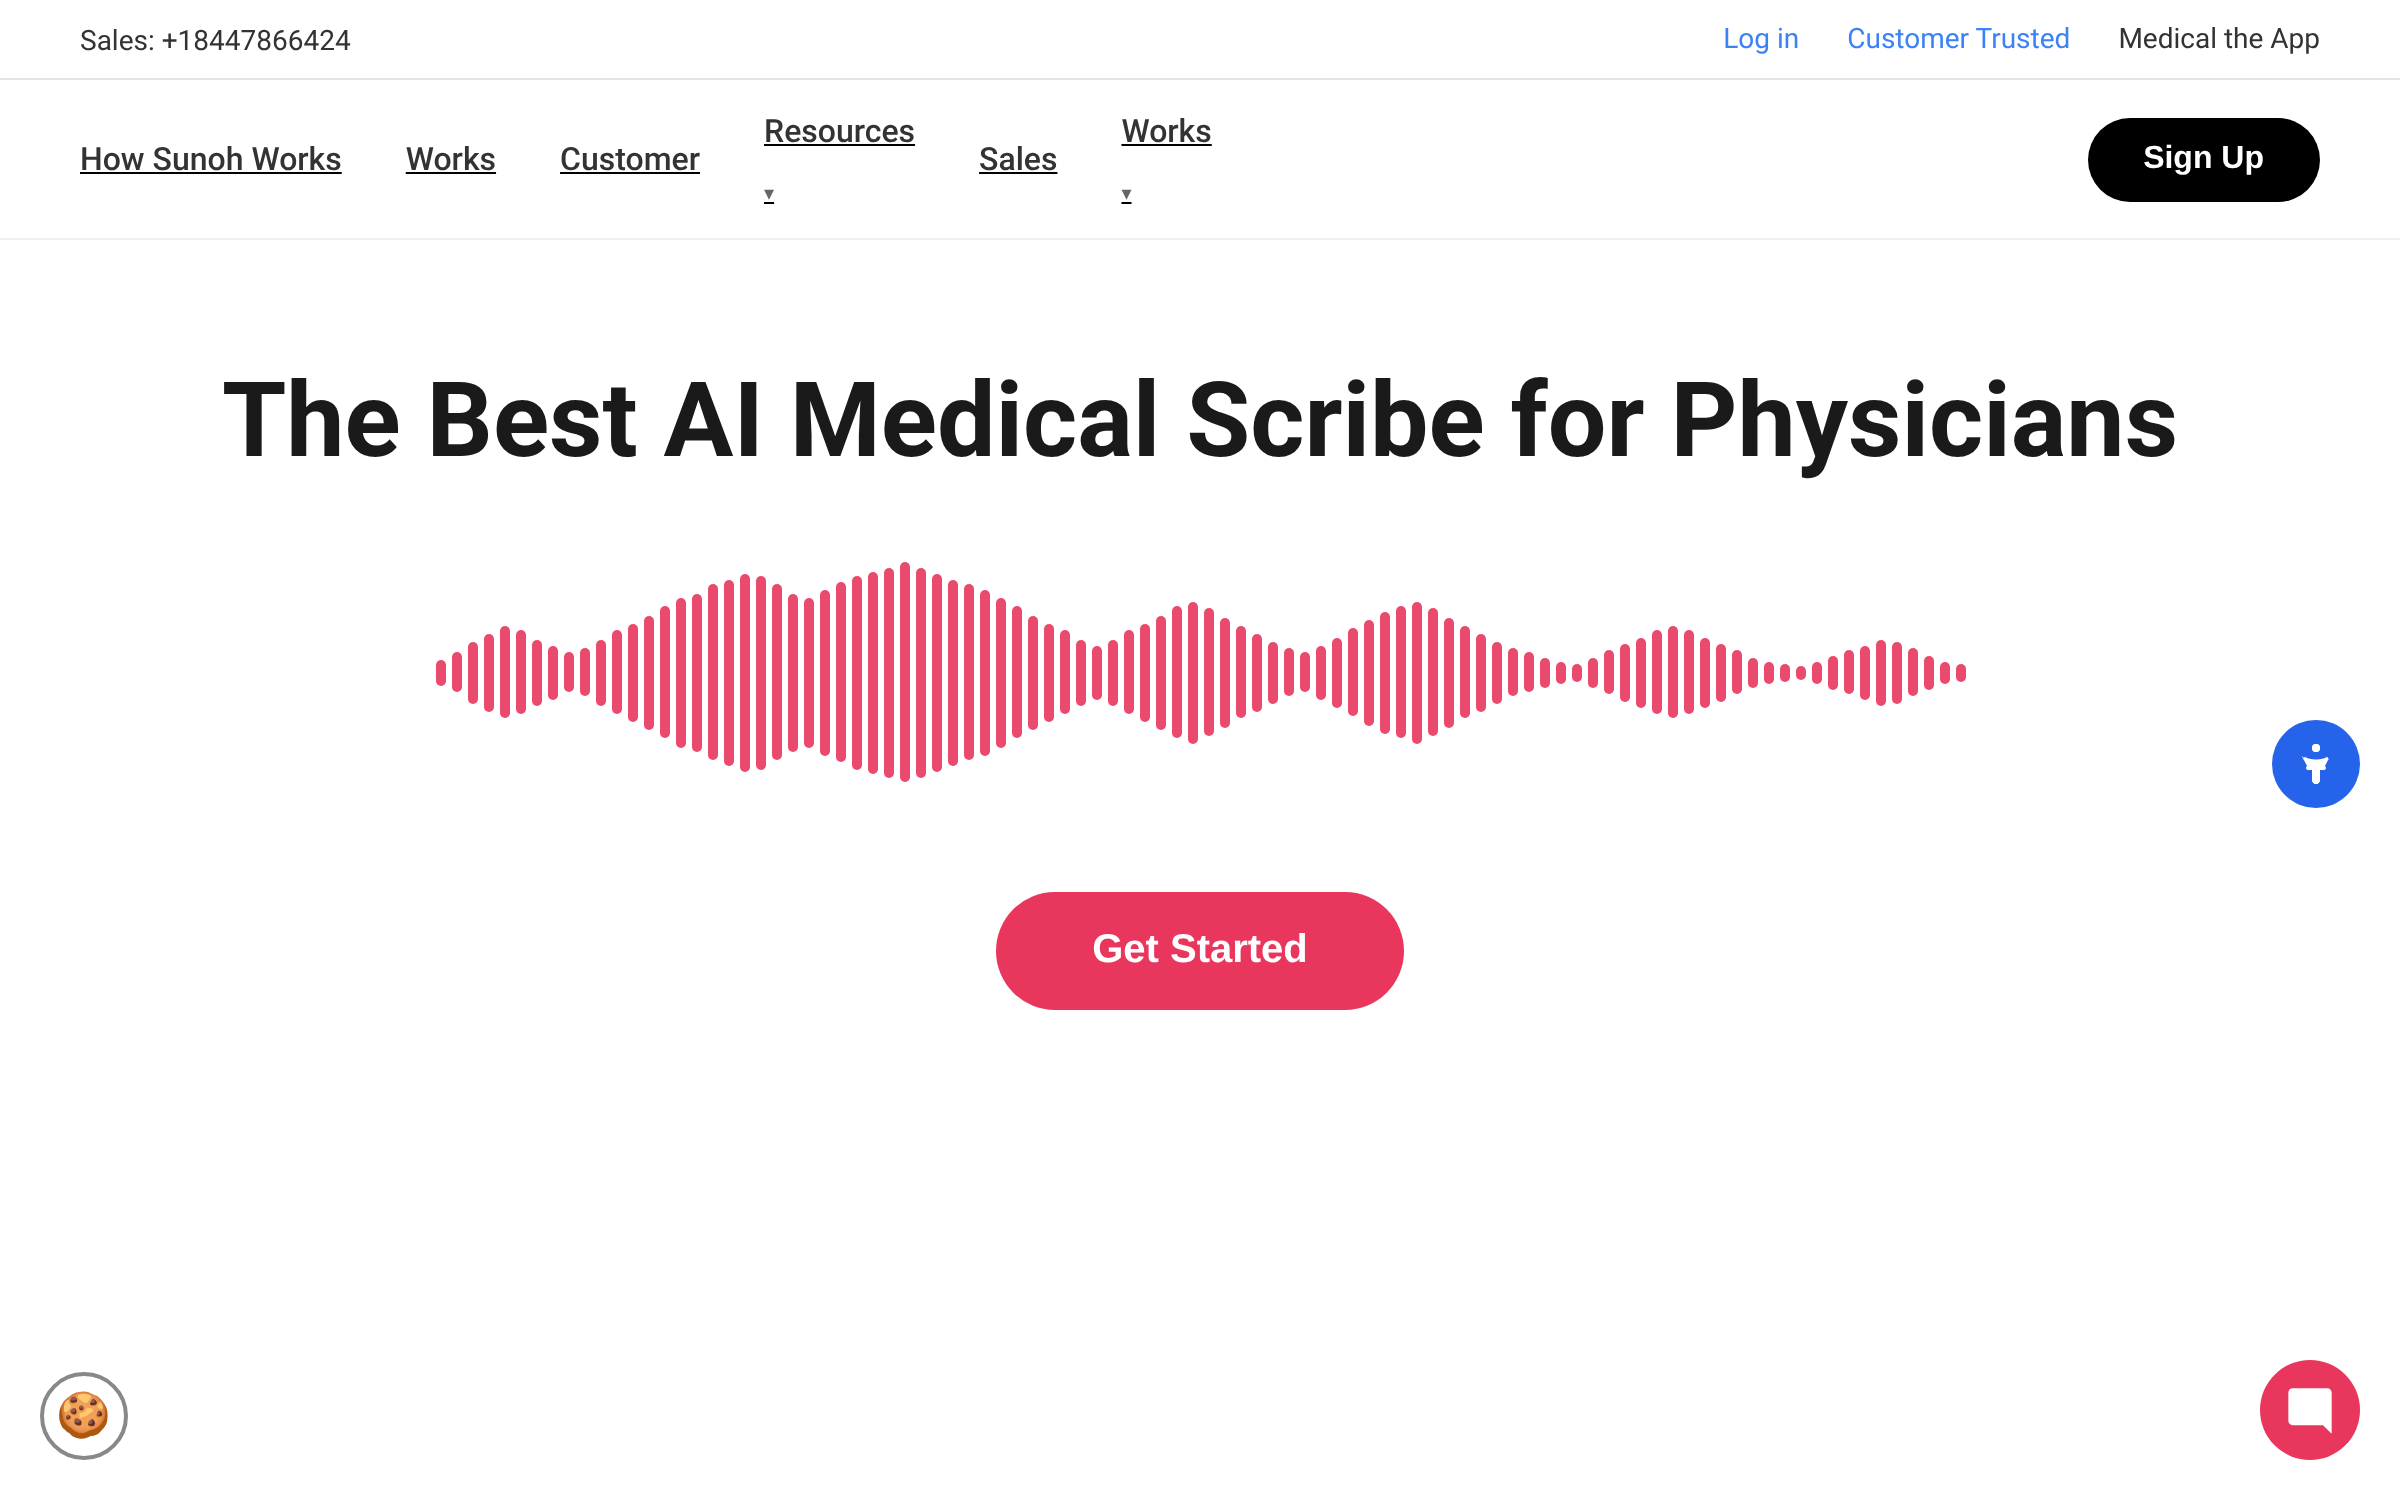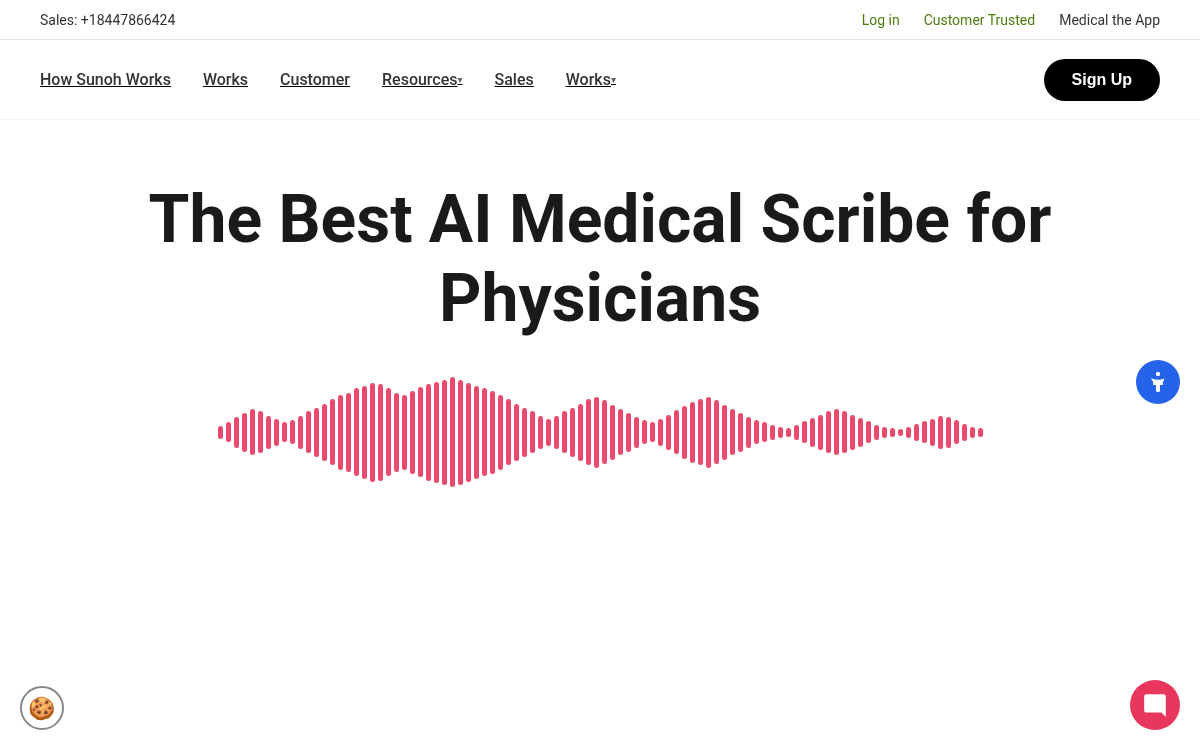--- a/index.html
+++ b/index.html
@@ -27,21 +27,21 @@
       color: #333;
       font-size: 14px;
     }
     .top-bar-right {
       display: flex;
       gap: 24px;
       align-items: center;
     }
     .top-bar-right a {
       text-decoration: none;
-      color: #4d7c0f;
+      color: #3b82f6;
       font-size: 14px;
     }
     .top-bar-right a:last-child {
       color: #333;
     }
 
     
     .navbar {
       display: flex;
       align-items: center;
@@ -87,23 +87,24 @@
       text-decoration: underline;
     }
     .nav-links li a {
       text-decoration: none;
       color: #333;
       font-size: 16px;
       font-weight: 500;
     }
     .nav-dropdown {
       display: flex;
-      align-items: center;
-      gap: 0;
-      cursor: pointer;
+      align-items: flex-start;
+      gap: 16px;
+      cursor: pointer;
+      flex-direction: column;
     }
     .nav-dropdown .chevron {
       font-size: 10px;
       color: #666;
     }
 
     .signup-btn {
       background: #000000;
       color: #ffffff;
       border: none;
@@ -113,21 +114,21 @@
       font-weight: 600;
       cursor: pointer;
     }
 
     
     .hero {
       text-align: center;
       padding: 60px 40px 40px;
     }
     .hero-title {
-      font-size: 66px;
+      font-size: 52px;
       font-weight: 700;
       color: #1a1a1a;
       line-height: 1.2;
       margin-bottom: 24px;
     }
     .hero-subtitle {
       font-size: 22px;
       color: #555;
       margin-bottom: 40px;
     }
@@ -361,20 +362,21 @@
       <div class="waveform-bar" style="height: 22px;"></div>
       <div class="waveform-bar" style="height: 27.5px;"></div>
       <div class="waveform-bar" style="height: 33px;"></div>
       <div class="waveform-bar" style="height: 30.8px;"></div>
       <div class="waveform-bar" style="height: 24.2px;"></div>
       <div class="waveform-bar" style="height: 17.6px;"></div>
       <div class="waveform-bar" style="height: 11px;"></div>
       <div class="waveform-bar" style="height: 8.8px;"></div>
     </div>
 
+  <button class="cta-btn">Get Started</button>
 </section>
 
 <div class="accessibility-btn">
   <svg viewBox="0 0 24 24" xmlns="http://www.w3.org/2000/svg">
     <circle cx="12" cy="4" r="2"></circle>
     <path d="M12 22c-1.1 0-2-.9-2-2v-6H8l-2-4h12l-2 4h-2v6c0 1.1-.9 2-2 2z"></path>
     <path d="M7.5 10.5C6 10 5 9 5 8"></path>
     <circle cx="12" cy="4" r="2" fill="white"></circle>
     <path d="M12 22c-1.1 0-2-.9-2-2v-5H8c-.6 0-1-.4-1-1s.4-1 1-1h8c.6 0 1 .4 1 1s-.4 1-1 1h-2v5c0 1.1-.9 2-2 2z" fill="white"></path>
     <path d="M6 9c0 0 2 1.5 6 1.5S18 9 18 9" stroke="white" stroke-width="1.5" fill="none"></path>

